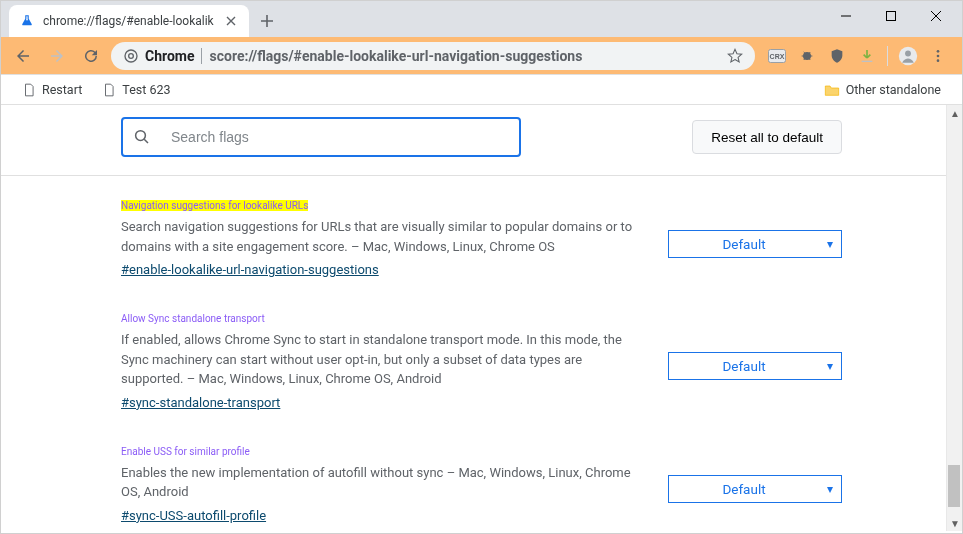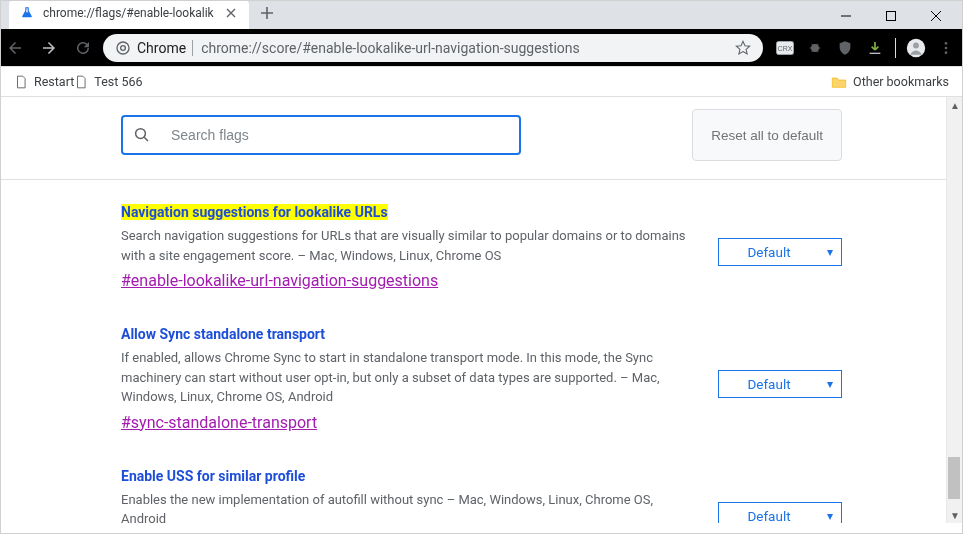--- a/index.html
+++ b/index.html
@@ -8,21 +8,21 @@
       font-size: 13px;
       color: #202124;
       background: #fff;
       width: 963px;
       height: 534px;
       overflow: hidden;
       border: 1px solid #d0d0d0;
       position: relative;
     }
     .titlebar {
-      height: 28px;
+      height: 36px;
       background: #dee1e6;
       display: flex;
       align-items: flex-end;
       padding: 8px 8px 0 8px;
       position: relative;
     }
     .tab {
       background: #fff;
       height: 32px;
       width: 240px;
@@ -82,26 +82,27 @@
       width: 45px;
       height: 30px;
       display: flex;
       align-items: center;
       justify-content: center;
       cursor: pointer;
       color: #000;
     }
     .toolbar {
       height: 38px;
-      background: #000000;
+      background: #fdba74;
       border-bottom: 1px solid #e0e0e0;
       display: flex;
       align-items: center;
-      padding: 0 0;
+      padding: 0 8px;
       gap: 6px;
+      font-weight: bold;
     }
     .nav-btn {
       width: 28px;
       height: 28px;
       display: flex;
       align-items: center;
       justify-content: center;
       cursor: pointer;
       color: #5f6368;
       border-radius: 50%;
@@ -144,22 +145,22 @@
       color: #5f6368;
       cursor: pointer;
     }
     .ext-sep { width: 1px; height: 20px; background: #dadce0; }
     .bookmarks-bar {
       height: 30px;
       background: #fff;
       border-bottom: 1px solid #e0e0e0;
       display: flex;
       align-items: center;
-      padding: 0 13px;
-      gap: 0;
+      padding: 0 21px;
+      gap: 20px;
       font-size: 12.5px;
       color: #3c4043;
     }
     .bm-item {
       display: flex;
       align-items: center;
       gap: 6px;
       cursor: pointer;
     }
     .bm-spacer { flex: 1; }
@@ -224,71 +225,71 @@
     }
     .search-box input {
       border: none;
       outline: none;
       font-size: 14px;
       flex: 1;
       color: #202124;
     }
     .search-box input::placeholder { color: #80868b; }
     .reset-btn {
-      height: 52px;
+      height: 34px;
       padding: 0 18px;
       border: 1px solid #dadce0;
       background: #f8f9fa;
-      color: #737373;
+      color: #000000;
       font-size: 13.5px;
       border-radius: 4px;
       cursor: pointer;
     }
     .divider-line {
       height: 1px;
       background: #e0e0e0;
       margin: 0;
     }
     .flags-body {
       padding: 24px 120px;
     }
     .flag {
       display: flex;
       gap: 32px;
       margin-bottom: 36px;
     }
     .flag-left { flex: 1; }
     .flag-title {
-      font-size: 14px;
-      font-weight: 700;
+      font-size: 10px;
+      font-weight: 400;
       margin-bottom: 6px;
-      color: #1d4ed8;
+      color: #8b5cf6;
     }
     .flag-title.highlighted span {
       background: #ffff00;
     }
     .flag-desc {
       font-size: 13px;
       color: #5f6368;
       line-height: 1.5;
       margin-bottom: 6px;
     }
     .flag-anchor {
-      font-size: 16px;
-      color: #a21caf;
+      font-size: 13px;
+      color: #0c4a6e;
       text-decoration: underline;
       cursor: pointer;
     }
     .flag-right {
       display: flex;
       align-items: center;
       padding-top: 10px;
     }
     .flag-select {
-      width: 124px;
+      width: 174px;
       height: 28px;
       border: 1px solid #1a73e8;
       color: #1a73e8;
       background: #fff;
       display: flex;
       align-items: center;
       justify-content: center;
       font-size: 13.5px;
       cursor: pointer;
       position: relative;
@@ -364,21 +365,21 @@
     <span class="omnibox-prefix">
       <span>
         <svg width="16" height="16" viewBox="0 0 24 24">
             <circle cx="12" cy="12" r="9" fill="none" stroke="#5f6368" stroke-width="2"></circle>
             <circle cx="12" cy="12" r="3.5" fill="none" stroke="#5f6368" stroke-width="2"></circle>
           </svg>
       </span>
       <span class="label">Chrome</span>
       <span class="omnibox-divider"></span>
     </span>
-    <span class="omnibox-url">chrome://score/#enable-lookalike-url-navigation-suggestions</span>
+    <span class="omnibox-url">score://flags/#enable-lookalike-url-navigation-suggestions</span>
     <span class="omnibox-star">
       <svg width="16" height="16" viewBox="0 0 24 24">
           <path d="M12 17.3l6.2 3.7-1.6-7 5.4-4.7-7.1-.6L12 2 9.1 8.7 2 9.3l5.4 4.7-1.6 7z" fill="none" stroke="#5f6368" stroke-width="1.6"></path>
         </svg>
     </span>
   </div>
   <div class="ext-icons">
     <div class="ext-icon">
       <svg width="18" height="14" viewBox="0 0 18 14">
           <rect x="0.5" y="0.5" width="17" height="13" rx="2" fill="#e8eaed" stroke="#9aa0a6"></rect>
@@ -428,30 +429,30 @@
         </svg>
     </span>
     <span>Restart</span>
   </div>
   <div class="bm-item">
     <span>
       <svg width="14" height="14" viewBox="0 0 24 24">
           <path d="M6 2h9l4 4v16H6z" fill="none" stroke="#5f6368" stroke-width="1.6"></path>
         </svg>
     </span>
-    <span>Test 566</span>
+    <span>Test 623</span>
   </div>
   <div class="bm-spacer"></div>
   <div class="bm-item">
     <span class="bm-folder-icon">
       <svg width="16" height="14" viewBox="0 0 24 20">
           <path d="M2 4h7l2 3h11v11H2z" fill="#fbd46c" stroke="#f4b400"></path>
         </svg>
     </span>
-    <span>Other bookmarks</span>
+    <span>Other standalone</span>
   </div>
 </div>
 
 <div class="content-area">
   <div class="content">
 
     <div class="flags-header">
       <div class="search-wrap">
         <div class="search-box">
           <span>

